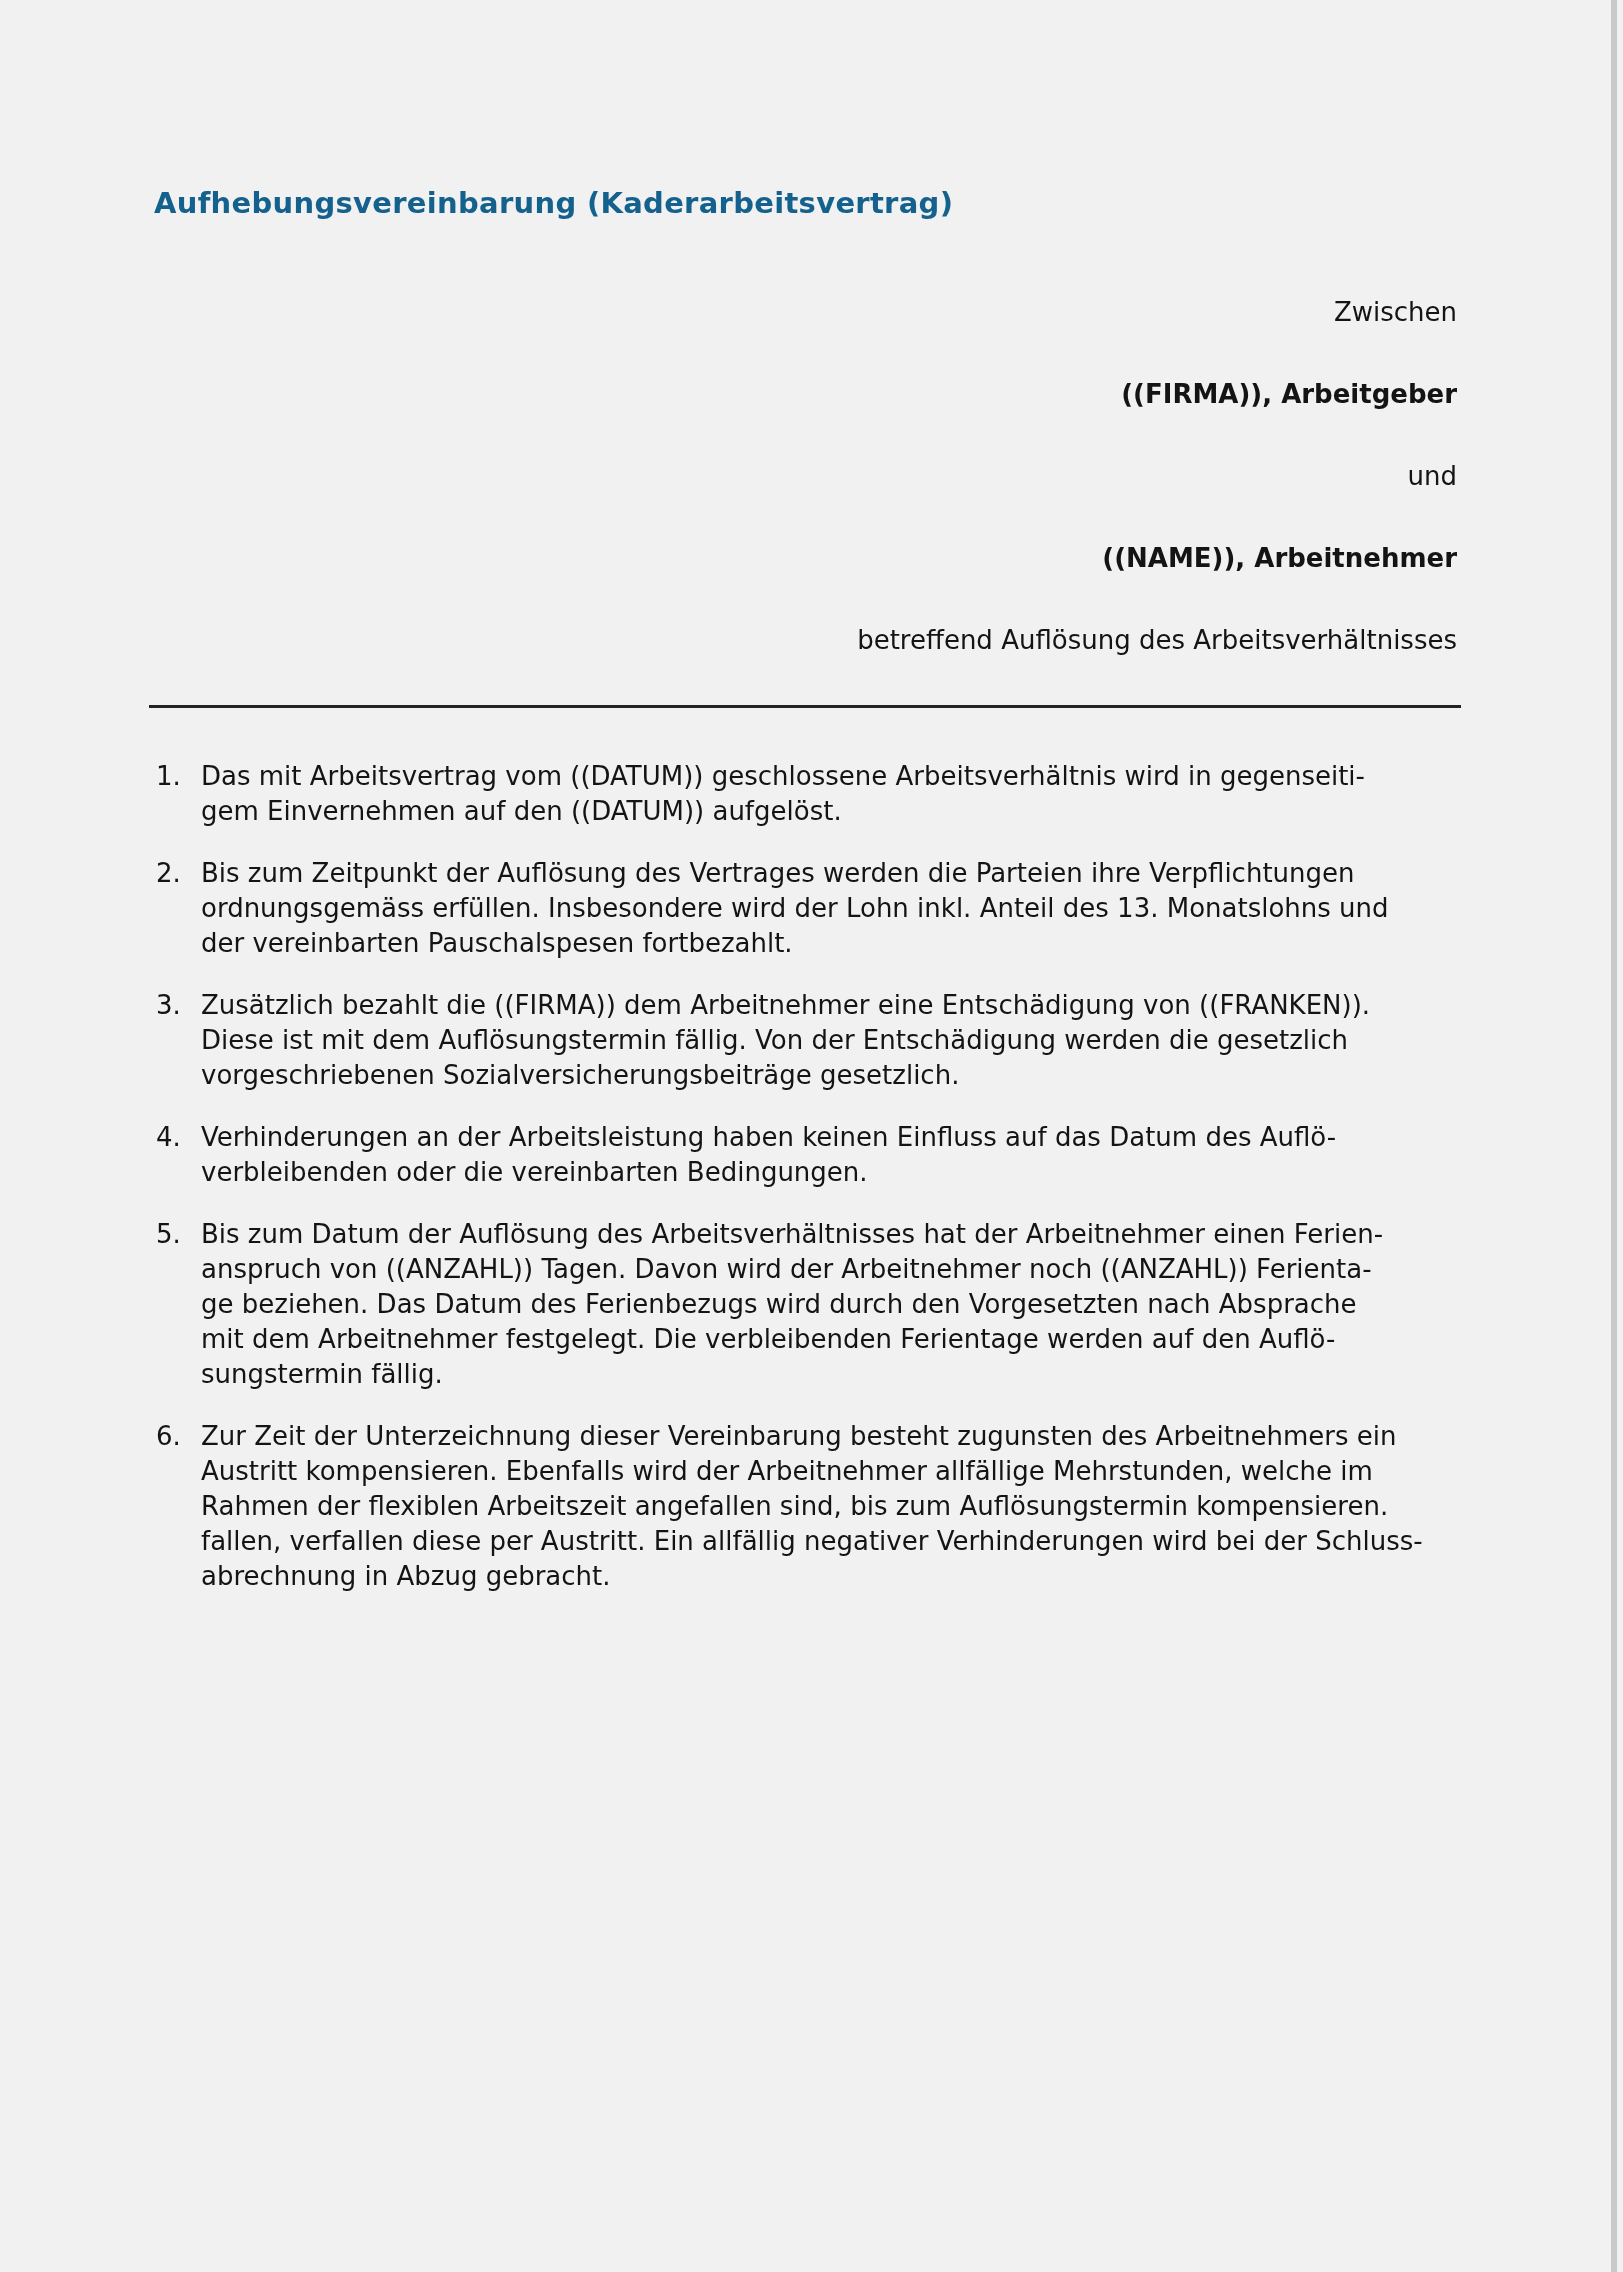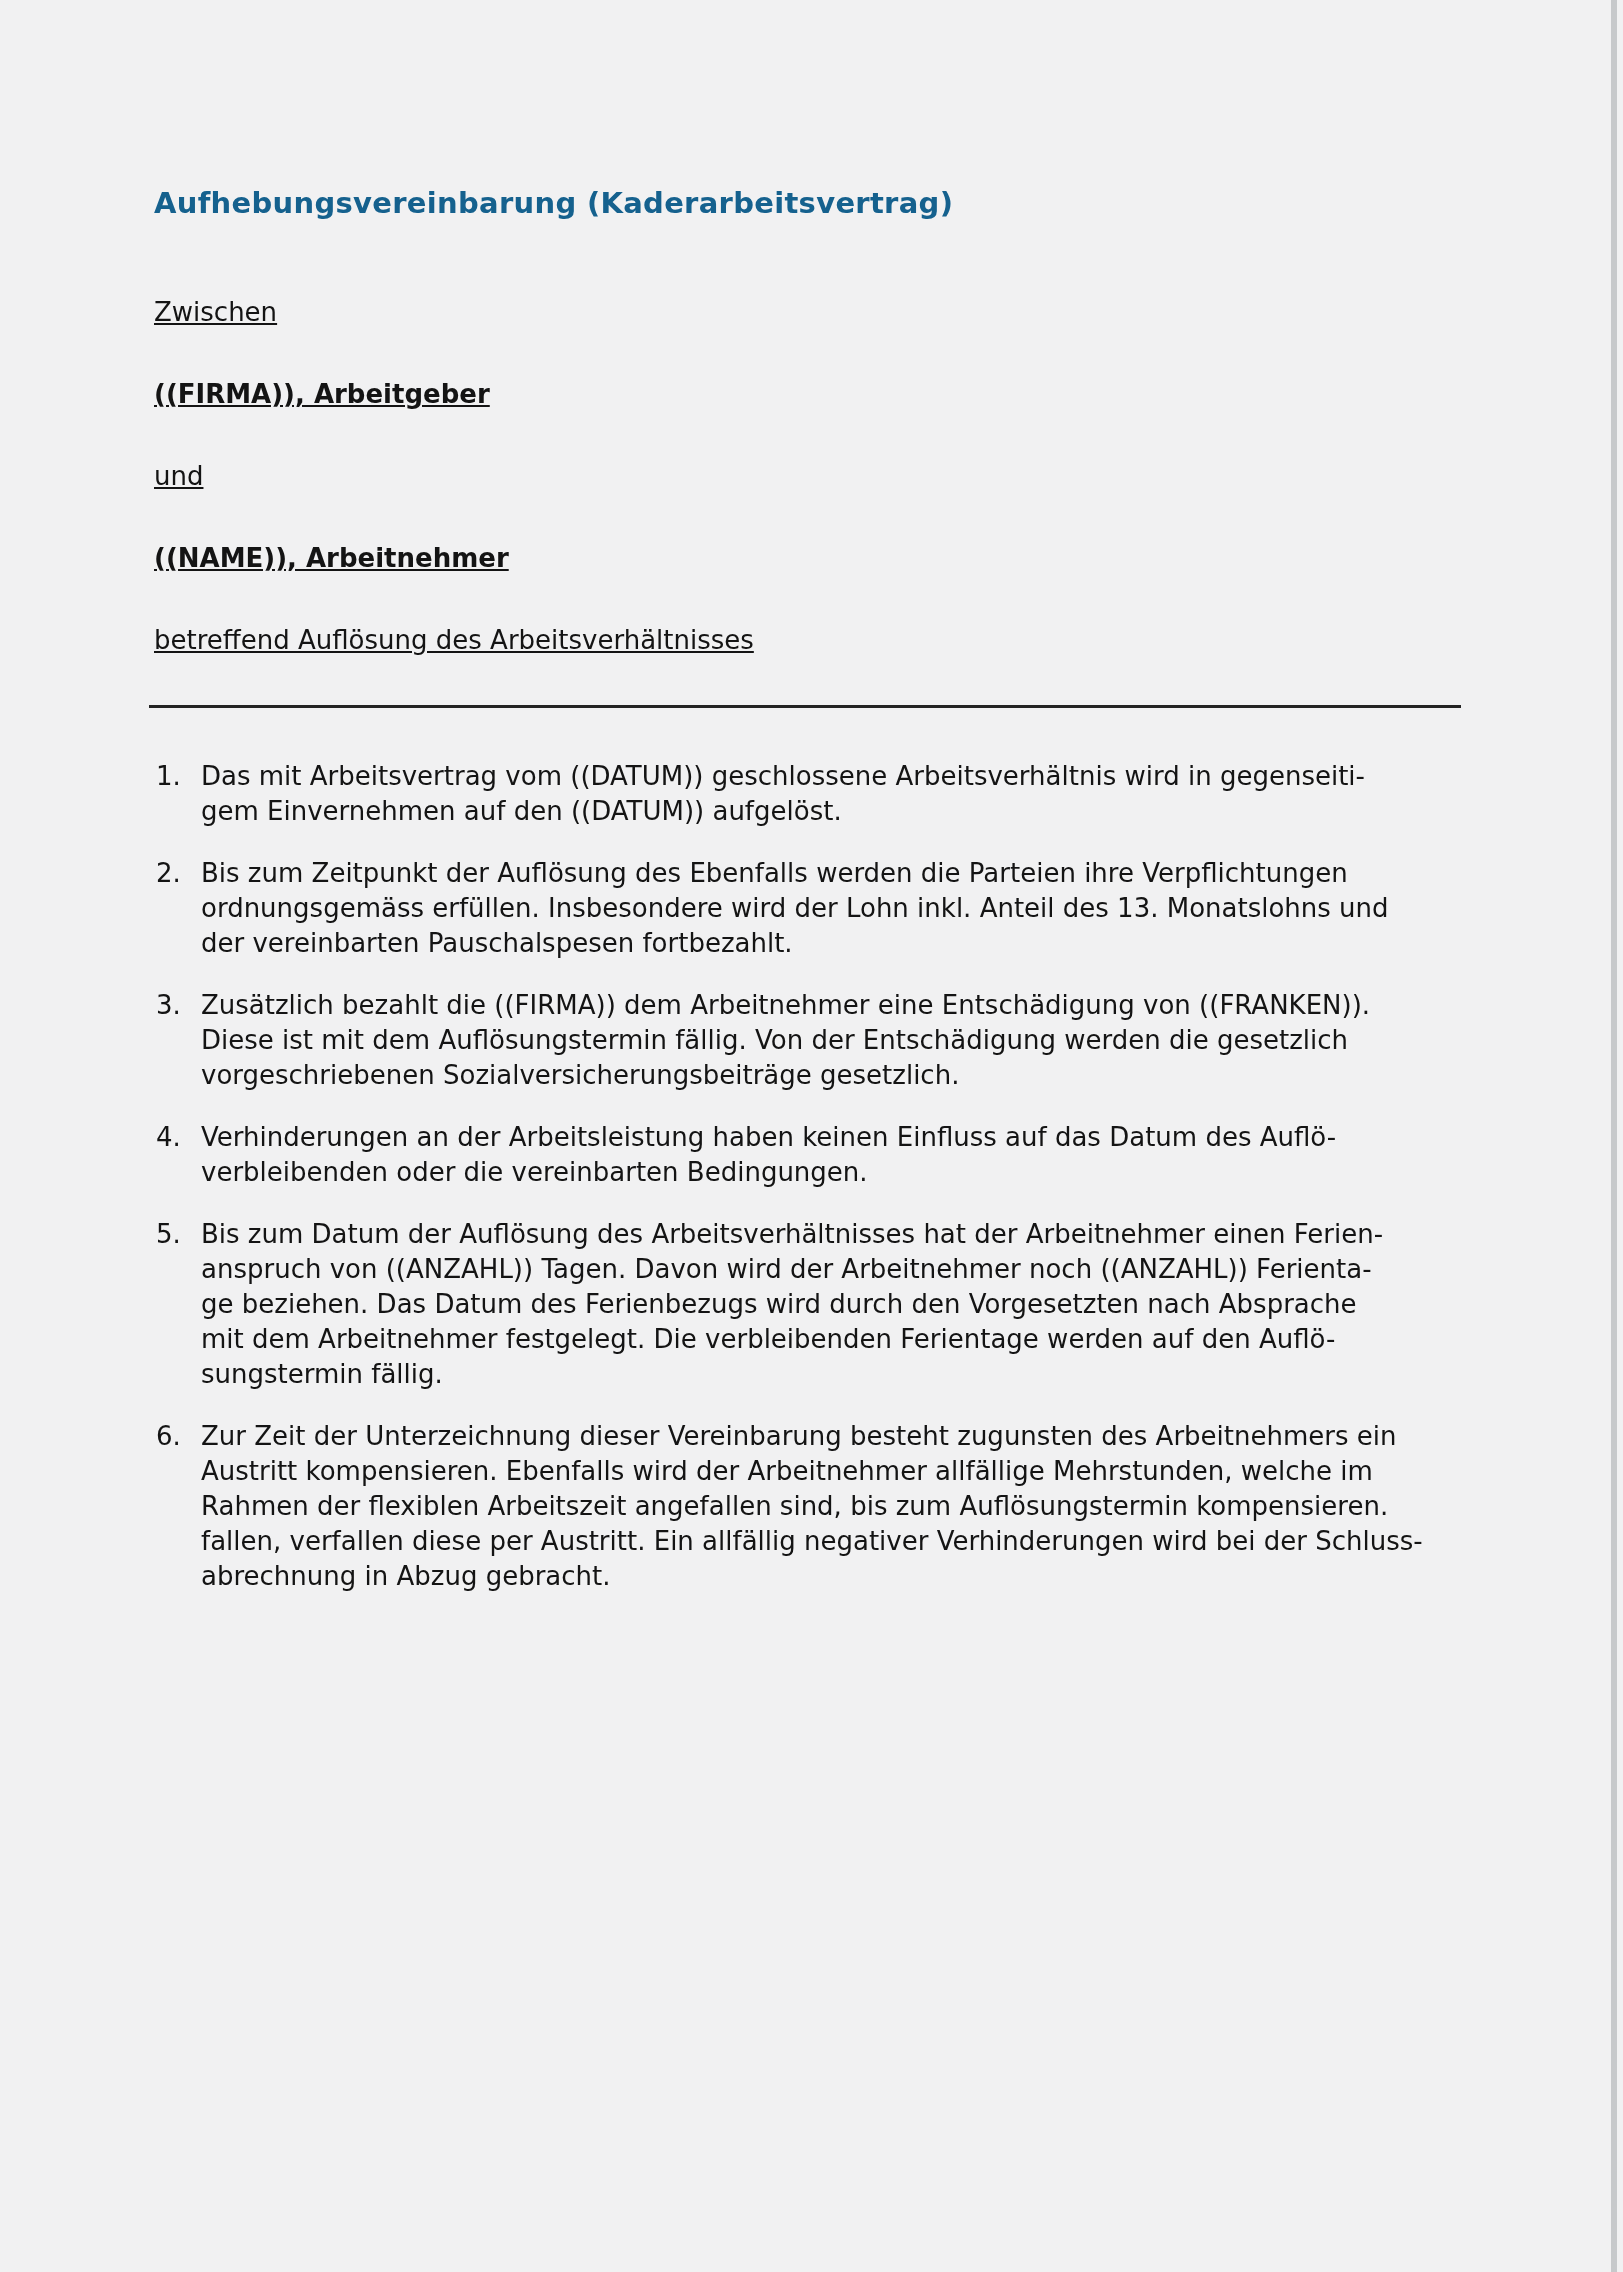--- a/index.html
+++ b/index.html
@@ -28,22 +28,21 @@
     font-size: 29px;
     line-height: 48px;
     font-weight: bold;
     letter-spacing: 0.3px;
   }
   .preamble {
     margin-top: 68px;
   }
   .preamble p {
     margin: 0 0 47px 0;
-    text-align: left;
-    text-decoration: underline;
+    text-align: right;
   }
   .preamble p:last-child {
     margin-bottom: 16px;
   }
   .preamble p.bold {
     font-weight: bold;
   }
   .rule {
     border: none;
     height: 2.6px;
@@ -93,21 +92,21 @@
       <li>
         <span class="num">1.</span>
         <div>
           <div>Das mit Arbeitsvertrag vom ((DATUM)) geschlossene Arbeitsverhältnis wird in gegenseiti-</div>
           <div>gem Einvernehmen auf den ((DATUM)) aufgelöst.</div>
         </div>
       </li>
       <li>
         <span class="num">2.</span>
         <div>
-          <div>Bis zum Zeitpunkt der Auflösung des Ebenfalls werden die Parteien ihre Verpflichtungen</div>
+          <div>Bis zum Zeitpunkt der Auflösung des Vertrages werden die Parteien ihre Verpflichtungen</div>
           <div>ordnungsgemäss erfüllen. Insbesondere wird der Lohn inkl. Anteil des 13. Monatslohns und</div>
           <div>der vereinbarten Pauschalspesen fortbezahlt.</div>
         </div>
       </li>
       <li>
         <span class="num">3.</span>
         <div>
           <div>Zusätzlich bezahlt die ((FIRMA)) dem Arbeitnehmer eine Entschädigung von ((FRANKEN)).</div>
           <div>Diese ist mit dem Auflösungstermin fällig. Von der Entschädigung werden die gesetzlich</div>
           <div>vorgeschriebenen Sozialversicherungsbeiträge gesetzlich.</div>

